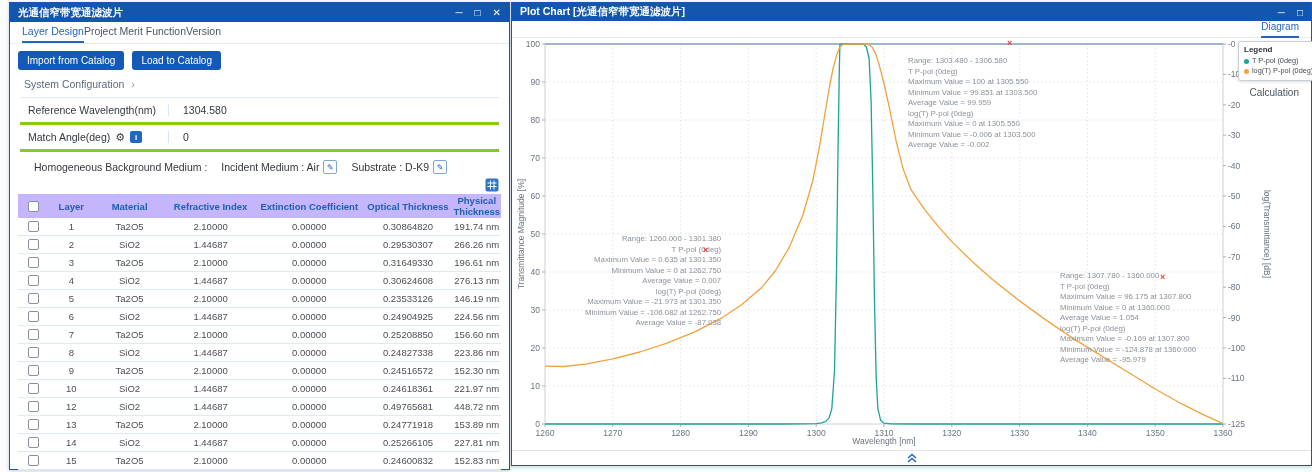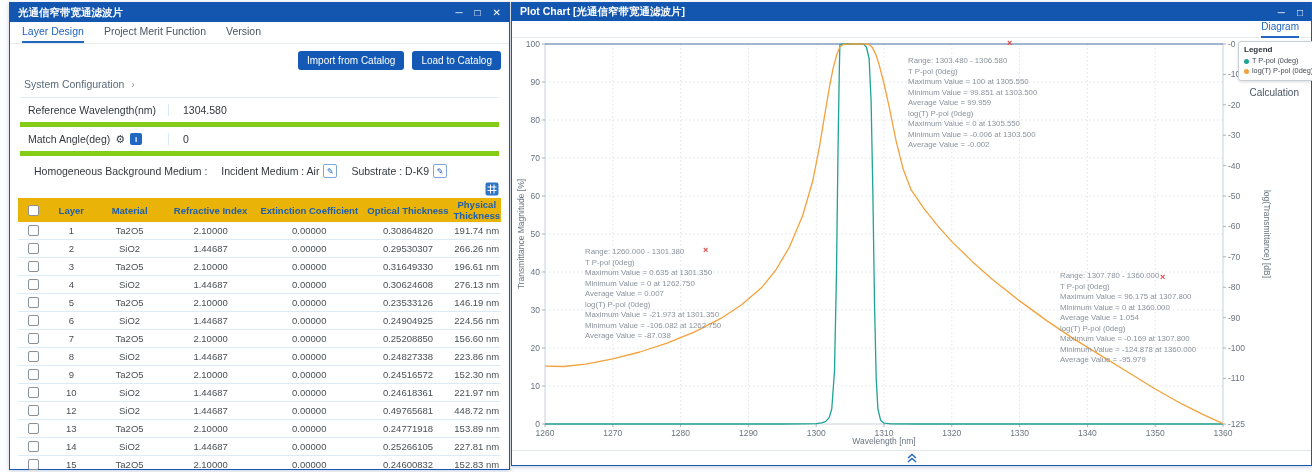--- a/index.html
+++ b/index.html
@@ -5,42 +5,42 @@
   html,body{margin:0;padding:0;width:1312px;height:472px;background:#fcfdfe;
     font-family:"Liberation Sans","DejaVu Sans",sans-serif;overflow:hidden;}
   .win{position:absolute;background:#fff;border:1px solid #1659b5;box-shadow:0 1px 4px rgba(40,70,120,.25);}
   #left-win{left:9px;top:2px;width:499px;height:466px;display:flex;flex-direction:column;}
   #right-win{left:511px;top:2px;width:799px;height:462px;display:flex;flex-direction:column;}
   .titlebar{height:19px;background:#1256b0;color:#fff;display:flex;align-items:center;
     padding:0 8px;font-size:10.5px;font-weight:bold;flex:0 0 auto;}
   .titlebar .t{flex:1;white-space:nowrap;overflow:hidden;}
   .winctl{display:flex;gap:12px;font-size:10px;font-weight:normal;}
   .winctl span{cursor:default;}
-  .tabsrow{display:flex;gap:20px;align-items:flex-end;padding:0 12px;height:21px;
+  .tabsrow{display:flex;align-items:flex-end;padding:0 12px;height:21px;
     border-bottom:1px solid #e7ecf1;font-size:10.5px;flex:0 0 auto;}
   .tab{color:#4a5562;padding-bottom:4px;border-bottom:2px solid transparent;white-space:nowrap;}
   .tab.active{color:#2166c0;border-bottom-color:#2166c0;}
-  .catalogrow{display:flex;justify-content:flex-end;gap:8px;padding:7px 8px 3px;flex:0 0 auto;}
+  .catalogrow{display:flex;gap:8px;padding:7px 8px 3px;flex:0 0 auto;}
   .btn-blue{background:#1359b5;color:#fff;font-size:10px;padding:4px 9px;border-radius:3px;white-space:nowrap;}
   .sysconf{font-size:10.5px;color:#5b6b7c;padding:5px 14px 7px;flex:0 0 auto;}
   .sysconf .chev{color:#8a94a0;margin-left:4px;}
   .form{margin:0 10px;border-top:1px solid #e2eaf2;flex:0 0 auto;}
-  .frow{display:flex;align-items:center;height:24px;border-bottom:5px solid #84cc16;font-size:10.5px;color:#33383e;}
+  .frow{display:flex;align-items:center;height:24px;border-bottom:3px solid #84cc16;font-size:10.5px;color:#33383e;}
   .flabel{width:140px;padding-left:8px;display:flex;align-items:center;gap:5px;}
   .fvalue{border-left:1px solid #d7e7f6;padding-left:14px;flex:1;}
   .gear{font-size:11px;color:#3a3f45;line-height:1;}
   .info-tile{width:12px;height:12px;background:#2166c0;border-radius:2px;color:#fff;font-size:8px;
     font-weight:bold;display:inline-flex;align-items:center;justify-content:center;}
   .bgmedium{display:flex;align-items:center;gap:14px;padding:8px 24px 2px;font-size:10.5px;color:#33383e;flex:0 0 auto;white-space:nowrap;}
   .bgpart{display:flex;align-items:center;gap:4px;text-align:center;}
   .edit-box{width:12px;height:12px;border:1px solid #7ea7d8;border-radius:2px;color:#2166c0;font-size:8px;
     display:inline-flex;align-items:center;justify-content:center;}
   .iconrow{display:flex;justify-content:flex-end;padding:2px 10px 2px;flex:0 0 auto;}
   table.layers{border-collapse:collapse;width:483px;margin:0 8px;flex:0 0 auto;}
-  table.layers th{background:#eab308;color:#1d5fae;font-size:9.5px;font-weight:bold;height:17px;text-align:center;}
+  table.layers th{background:#c4b5fd;color:#1d5fae;font-size:9.5px;font-weight:bold;height:17px;text-align:center;}
   table.layers td{font-size:9.5px;color:#4a4f55;height:15px;text-align:center;border-bottom:1px solid #ddebf8;}
   .cb{width:9px;height:9px;border:1.5px solid #8a9097;border-radius:2px;background:#fff;margin:0 auto;}
   
   #chart-region{position:relative;flex:1;}
   #plot-svg{position:absolute;left:0;top:0;}
   #chart-overlay{position:absolute;left:0;top:0;width:799px;height:408px;pointer-events:none;}
   .annotation{position:absolute;font-size:7.8px;line-height:10.5px;color:#8b929b;white-space:nowrap;}
   .marker-x{position:absolute;color:#e0433c;font-size:9px;font-weight:bold;line-height:9px;}
   #legend{position:absolute;left:726px;top:3px;width:72px;background:#fff;border:1px solid #c8cfd6;
     border-radius:3px;box-shadow:0 1px 3px rgba(0,0,0,.15);padding:3px 5px 4px;}
@@ -384,21 +384,21 @@
         <text x="716" y="343.4" text-anchor="start" font-size="8.5" fill="#6a7480">-110</text>
         <line x1="711" y1="386" x2="714" y2="386" stroke="#aab3bc" stroke-width="1"></line>
         <text x="716" y="389" text-anchor="start" font-size="8.5" fill="#6a7480">-125</text>
         <path d="M33.0,386.0 L66.9,386.0 L100.8,386.0 L134.7,386.0 L168.6,386.0 L202.5,386.0 L236.4,386.0 L270.3,386.0 L290.6,385.9 L304.2,385.7 L309.6,384.9 L313.4,383.6 L317.1,379.9 L319.8,370.8 L322.5,332.8 L324.5,234.0 L325.9,120.0 L327.3,32.6 L327.9,6.6 L330.0,6.1 L334.7,6.0 L341.8,6.0 L348.8,6.0 L351.7,6.4 L354.4,9.0 L357.1,20.5 L359.1,63.0 L360.8,150.4 L362.5,264.4 L364.2,340.4 L365.9,370.8 L368.6,382.2 L372.0,385.2 L378.8,385.9 L405.9,386.0 L439.8,386.0 L507.6,386.0 L575.4,386.0 L643.2,386.0 L711.0,386.0" fill="none" stroke="#1fa396" stroke-width="1.3" stroke-linejoin="round"></path>
         <path d="M33.0,328.2 L51.6,328.5 L73.7,326.1 L100.8,320.9 L127.9,314.0 L155.0,305.1 L182.2,294.2 L209.3,280.2 L229.6,266.8 L250.0,249.2 L263.5,232.5 L277.1,209.7 L290.6,177.8 L300.8,142.8 L307.6,107.8 L313.4,72.8 L317.8,47.0 L321.1,30.3 L324.5,17.6 L327.9,8.7 L331.3,6.5 L334.7,6.1 L341.8,6.0 L348.3,6.0 L351.7,6.2 L357.1,6.5 L360.5,9.6 L363.9,16.6 L367.3,27.3 L372.0,45.5 L377.4,69.8 L384.2,103.3 L391.0,130.6 L399.1,151.9 L412.7,171.7 L426.2,188.4 L439.8,203.6 L460.1,223.4 L480.5,241.6 L507.6,262.9 L534.7,282.6 L561.8,300.9 L589.0,317.6 L616.1,334.3 L643.2,351.0 L670.3,366.2 L690.7,376.3 L711.0,385.6" fill="none" stroke="#f2a23d" stroke-width="1.3" stroke-linejoin="round"></path>
       <text id="xlabel" x="372" y="406" text-anchor="middle" font-size="8.5" fill="#6a7480">Wavelength [nm]</text>
       <text id="ylabel-left" x="12" y="196" text-anchor="middle" font-size="8.5" fill="#6a7480" transform="rotate(-90 12 196)">Transmittance Magnitude [%]</text>
       <text id="ylabel-right" x="752" y="196" text-anchor="middle" font-size="8.5" fill="#6a7480" transform="rotate(90 752 196)">log(Transmittance) [dB]</text>
     </svg>
     <div id="chart-overlay">
-        <div class="annotation" style="left: 73px; top: 209px;">
+        <div class="annotation" style="left: 73px; top: 196px; text-align: right;">
           <div>Range: 1260.000 - 1301.380</div>
           <div>T P-pol (0deg)</div>
           <div>Maximum Value = 0.635 at 1301.350</div>
           <div>Minimum Value = 0 at 1262.750</div>
           <div>Average Value = 0.007</div>
           <div>log(T) P-pol (0deg)</div>
           <div>Maximum Value = -21.973 at 1301.350</div>
           <div>Minimum Value = -106.082 at 1262.750</div>
           <div>Average Value = -87.038</div>
         </div>

